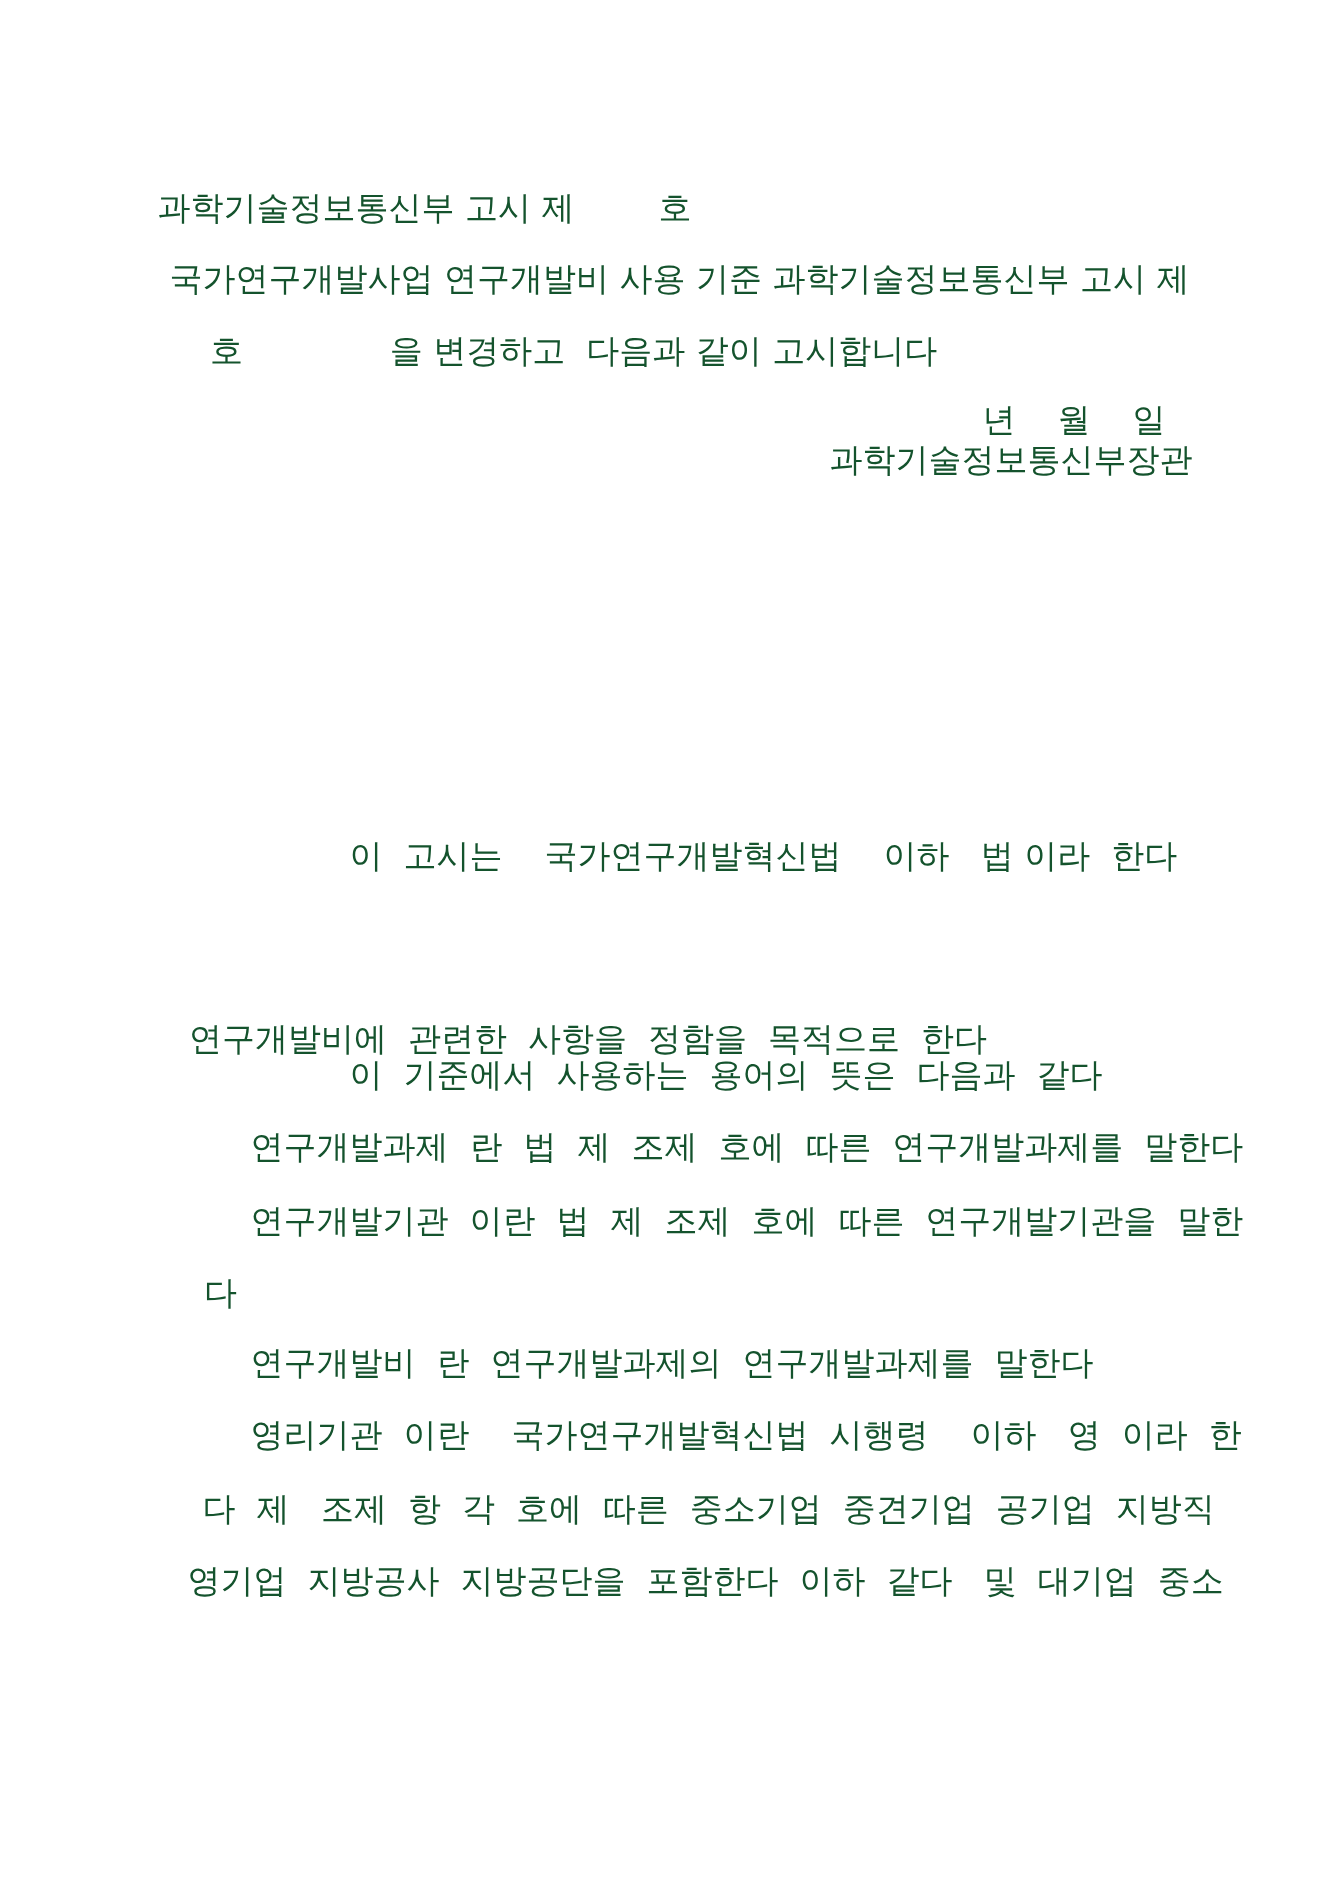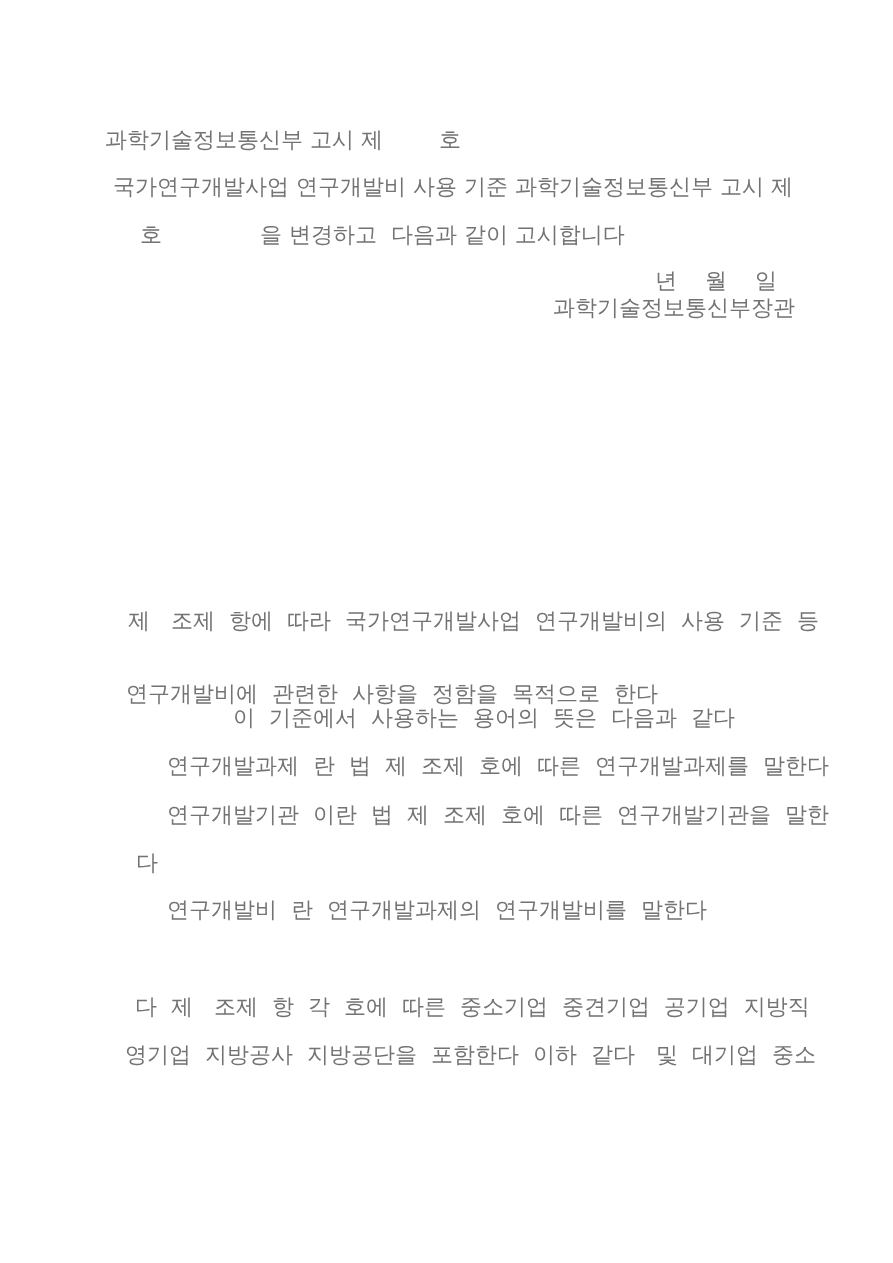--- a/index.html
+++ b/index.html
@@ -9,41 +9,42 @@
   }
   .page {
     position: relative;
     width: 893px;
     height: 1263px;
     margin: 0 auto;
     background: #ffffff;
     overflow: hidden;
     font-family: "DejaVu Serif", "Liberation Serif", serif;
     font-size: 22px;
-    color: #737373;
+    color: #14532d;
   }
   .line {
     position: absolute;
     white-space: pre;
     letter-spacing: 0px;
     line-height: 30px;
   }
 </style>
 </head>
 <body>
 
 <div class="page">
   <div class="line" style="left:105px; top:125px;">과학기술정보통신부 고시 제        호</div>
   <div class="line" style="left:113px; top:172px;">국가연구개발사업 연구개발비 사용 기준 과학기술정보통신부 고시 제</div>
   <div class="line" style="left:140px; top:220px;">호              을 변경하고  다음과 같이 고시합니다</div>
   <div class="line" style="left:655px; top:266px;">년    월    일</div>
   <div class="line" style="left:553px; top:293px;">과학기술정보통신부장관</div>
 
-  <div class="line" style="left:128px; top:606px;">제   조제  항에  따라  국가연구개발사업  연구개발비의  사용  기준  등</div>
+  <div class="line" style="left:233px; top:557px;">이  고시는    국가연구개발혁신법    이하   법 이라  한다</div>
   <div class="line" style="left:126px; top:655px;margin-top:24px;">연구개발비에  관련한  사항을  정함을  목적으로  한다</div>
   <div class="line" style="left:233px; top:703px;">이  기준에서  사용하는  용어의  뜻은  다음과  같다</div>
   <div class="line" style="left:167px; top:800px;">연구개발기관  이란  법  제  조제  호에  따른  연구개발기관을  말한</div>
   <div class="line" style="left:167px; top:751px;">연구개발과제  란  법  제  조제  호에  따른  연구개발과제를  말한다</div>
   <div class="line" style="left:136px; top:848px;">다</div>
-  <div class="line" style="left:167px; top:895px;">연구개발비  란  연구개발과제의  연구개발비를  말한다</div>
+  <div class="line" style="left:167px; top:895px;">연구개발비  란  연구개발과제의  연구개발과제를  말한다</div>
+  <div class="line" style="left:167px; top:943px;">영리기관  이란    국가연구개발혁신법  시행령    이하   영  이라  한</div>
   <div class="line" style="left:135px; top:992px;">다  제   조제  항  각  호에  따른  중소기업  중견기업  공기업  지방직</div>
   <div class="line" style="left:125px; top:1040px;">영기업  지방공사  지방공단을  포함한다  이하  같다   및  대기업  중소</div>
 </div>
 
 </body></html>

